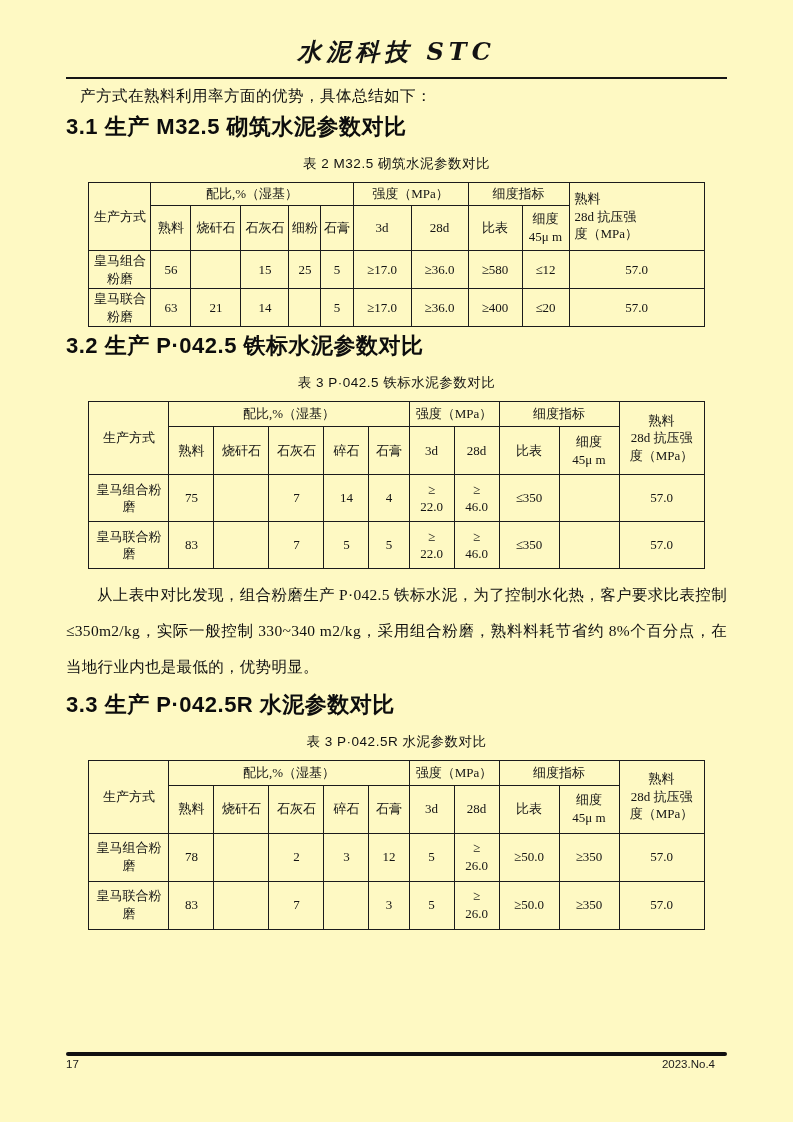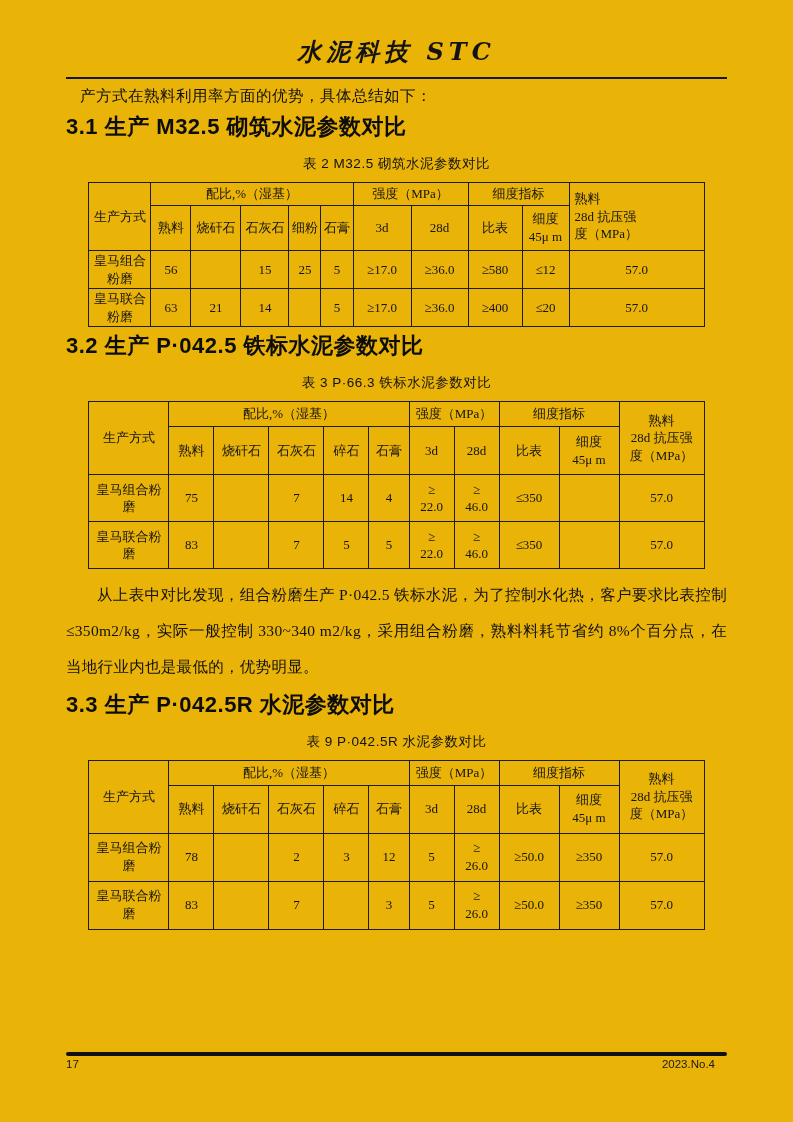--- a/index.html
+++ b/index.html
@@ -2,21 +2,21 @@
 <html><head>
 <meta charset="utf-8">
 <style>
   * { margin: 0; padding: 0; box-sizing: border-box; }
   html, body { background: #ffffff; }
   .page {
     position: relative;
     width: 793px;
     height: 1122px;
     margin: 0 auto;
-    background: #eab308;
+    background: #fef9c3;
     color: #111111;
     font-family: "Liberation Serif", serif;
     overflow: hidden;
     padding: 34px 66px 0 66px;
   }
   .journal-title {
     text-align: center;
     font-family: "DejaVu Serif", serif;
     font-style: italic;
     font-weight: bold;
@@ -195,21 +195,21 @@
       <td>≥400</td>
       <td>≤20</td>
       <td>57.0</td>
     </tr>
   </tbody>
     </table>
 
 
   <h3 class="sec-heading">3.2 生产 P·042.5 铁标水泥参数对比</h3>
 
-  <div class="tbl-caption">表 3  P·66.3 铁标水泥参数对比</div>
+  <div class="tbl-caption">表 3  P·042.5 铁标水泥参数对比</div>
 
   <table class="ptable t3">
     <colgroup>
       <col style="width:80px">
         <col style="width:45px">
         <col style="width:55px">
         <col style="width:55px">
       <col style="width:45px">
         <col style="width:40px">
         <col style="width:45px">
@@ -270,21 +270,21 @@
       <td></td>
       <td>57.0</td>
     </tr>
   </tbody>
     </table>
 
   <p class="body-para">从上表中对比发现，组合粉磨生产 P·042.5 铁标水泥，为了控制水化热，客户要求比表控制≤350m2/kg，实际一般控制 330~340 m2/kg，采用组合粉磨，熟料料耗节省约 8%个百分点，在当地行业内也是最低的，优势明显。</p>
 
   <h3 class="sec-heading">3.3 生产 P·042.5R 水泥参数对比</h3>
 
-  <div class="tbl-caption">表 9  P·042.5R 水泥参数对比</div>
+  <div class="tbl-caption">表 3  P·042.5R 水泥参数对比</div>
 
   <table class="ptable t4">
     <colgroup>
       <col style="width:80px">
         <col style="width:45px">
         <col style="width:55px">
         <col style="width:55px">
       <col style="width:45px">
         <col style="width:40px">
         <col style="width:45px">

